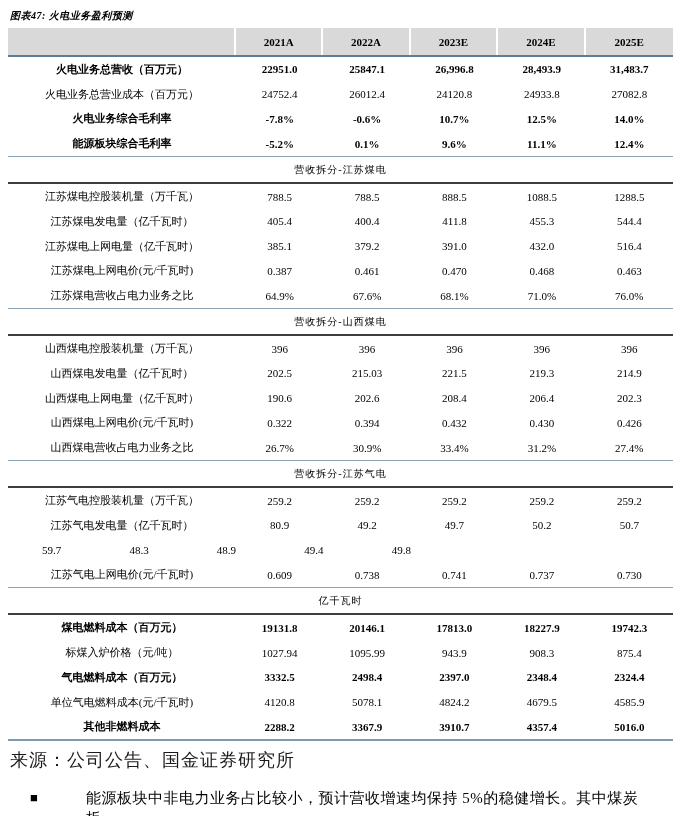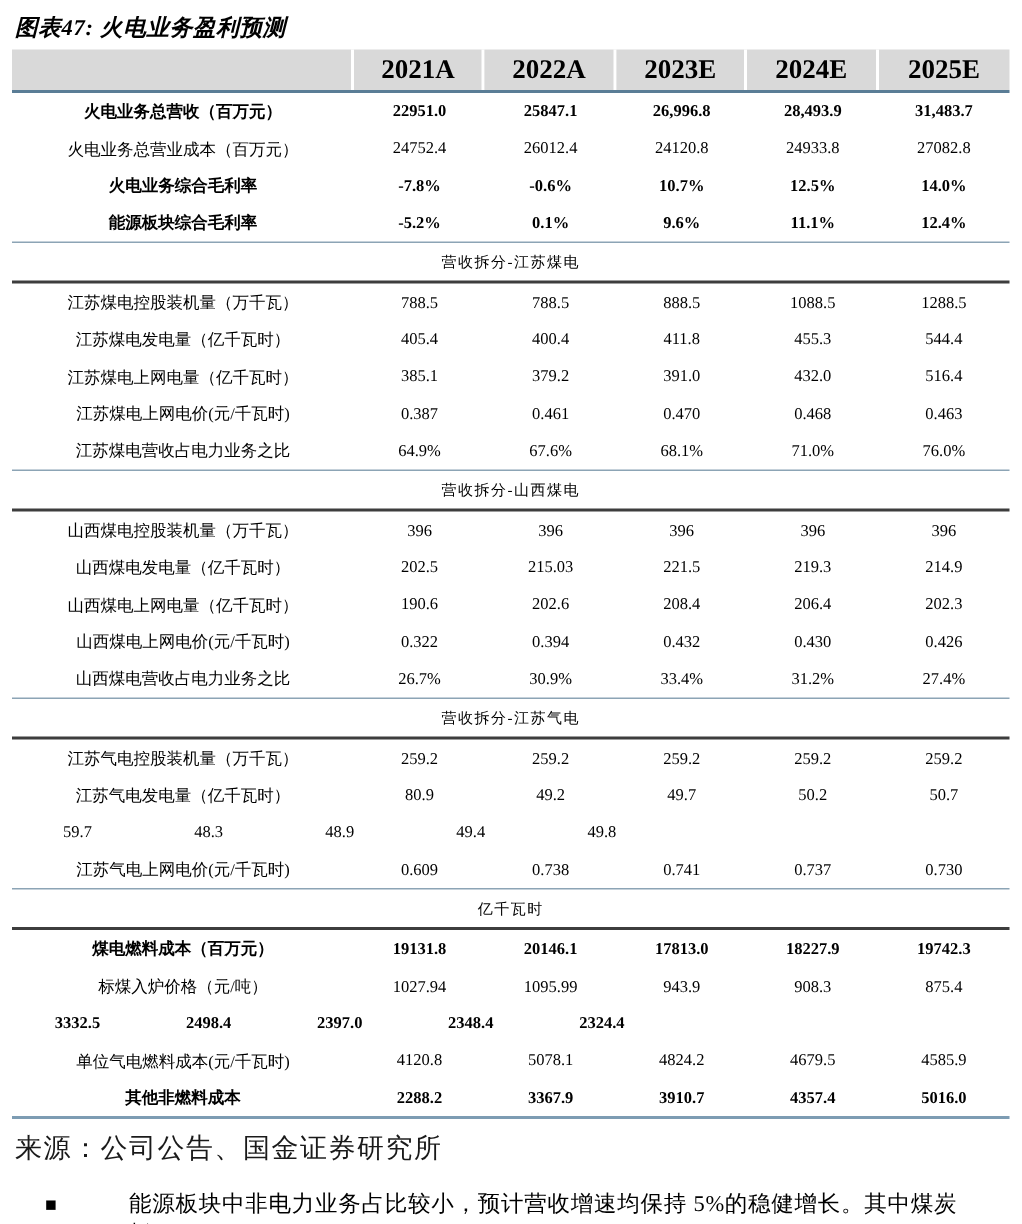--- a/index.html
+++ b/index.html
@@ -1,28 +1,28 @@
 <!DOCTYPE html>
 <html><head>
 <meta charset="utf-8">
 <style>
   html,body{margin:0;padding:0;background:#fff;}
   .page{
     position:relative;width:681px;height:816px;overflow:hidden;background:#ffffff;
     font-family:"Liberation Serif","DejaVu Serif",serif;color:#000;
   }
   .title{
-    padding:9px 0 5px 10px;font-size:15px;font-weight:bold;font-style:italic;
+    padding:9px 0 5px 10px;font-size:10px;font-weight:bold;font-style:italic;
     letter-spacing:0.5px;
   }
   .ftable{margin-left:8px;width:665px;border-bottom:2px solid #7d9cb3;}
   .hrow{display:flex;height:27px;border-bottom:2px solid #5a7d96;}
   .hcell{
     background:#d9d9d9;display:flex;align-items:center;justify-content:center;
-    font-weight:bold;font-size:18px;border-right:2px solid #ffffff;box-sizing:border-box;
+    font-weight:bold;font-size:11px;border-right:2px solid #ffffff;box-sizing:border-box;
   }
   .hcell:last-child{border-right:none;}
   .c0{width:228px;flex:none;}
   .cv{width:87.4px;flex:none;}
   .drow{display:flex;height:24.8px;align-items:center;font-size:11px;}
   .drow .c0,.drow .cv{text-align:center;}
   .drow.bold{font-weight:bold;}
   .sech{
     height:28px;display:flex;align-items:center;justify-content:center;
     font-size:10px;border-top:1px solid #8ca4b5;border-bottom:2px solid #3d3d3d;
@@ -208,20 +208,21 @@
         </div>
         <div class="drow">
           <div class="c0">标煤入炉价格（元/吨）</div>
           <div class="cv">1027.94</div>
           <div class="cv">1095.99</div>
           <div class="cv">943.9</div>
           <div class="cv">908.3</div>
           <div class="cv">875.4</div>
         </div>
         <div class="drow bold">
+          <div class="c0">气电燃料成本（百万元）</div>
           <div class="cv">3332.5</div>
           <div class="cv">2498.4</div>
           <div class="cv">2397.0</div>
           <div class="cv">2348.4</div>
           <div class="cv">2324.4</div>
         </div>
         <div class="drow">
           <div class="c0">单位气电燃料成本(元/千瓦时)</div>
           <div class="cv">4120.8</div>
           <div class="cv">5078.1</div>

